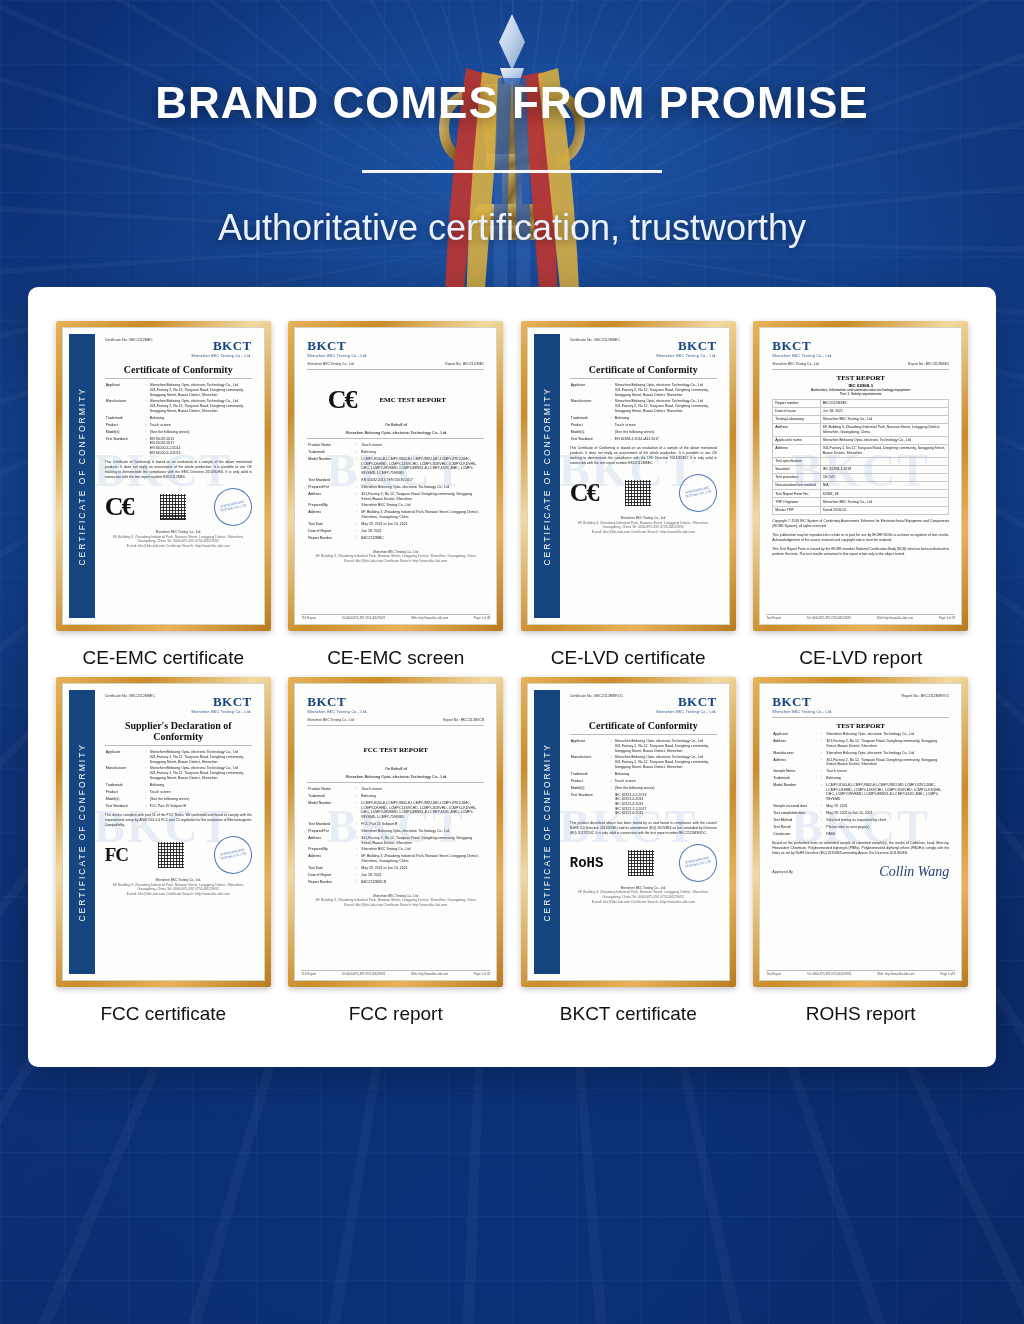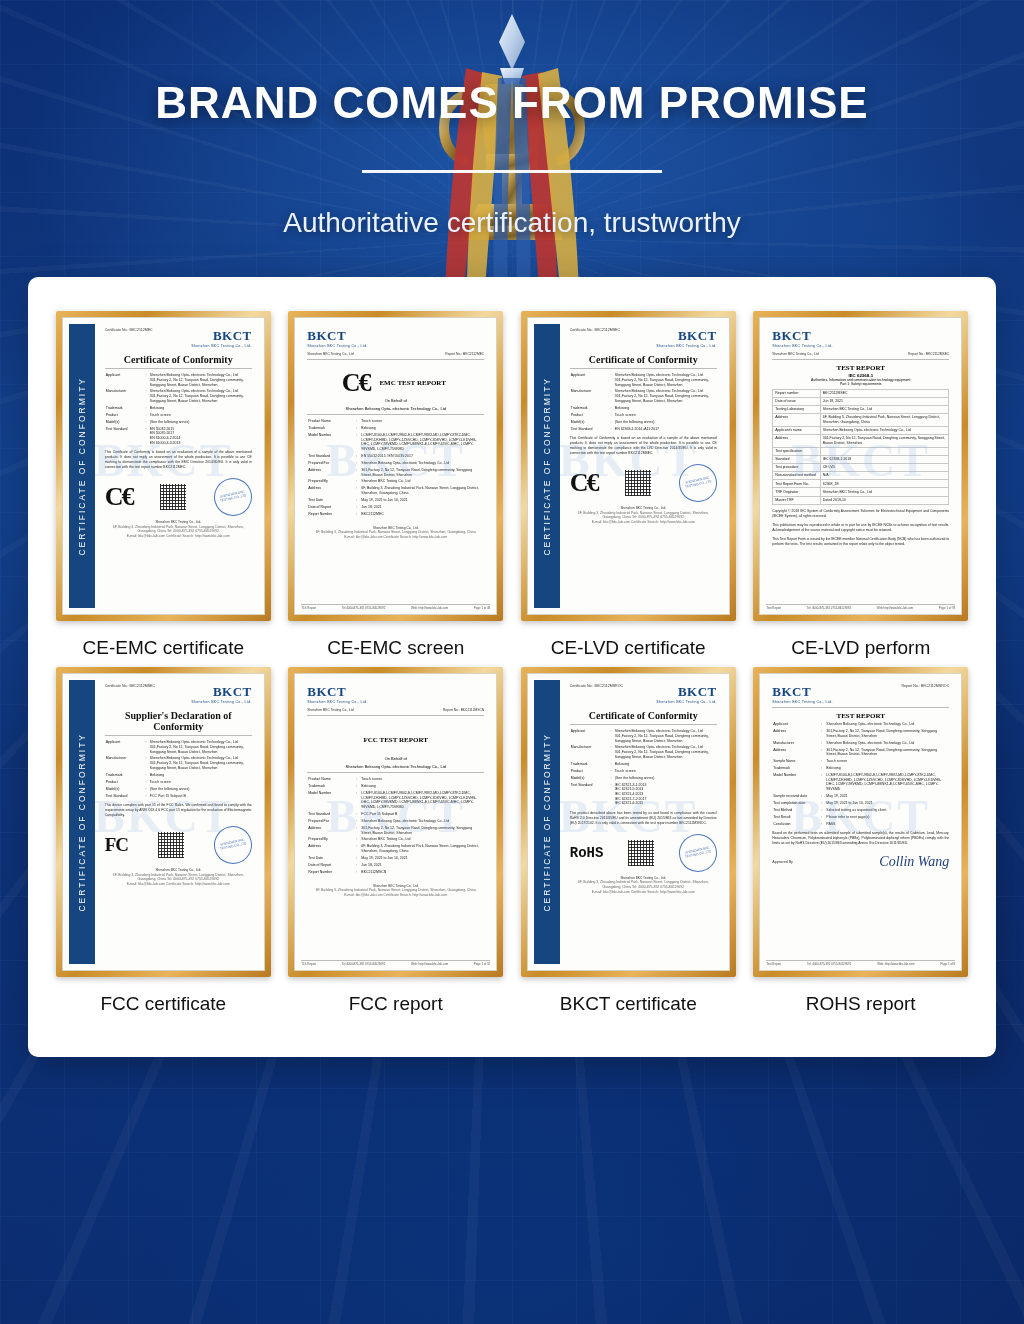--- a/index.html
+++ b/index.html
@@ -67,21 +67,21 @@
     white-space: nowrap;
   }
   .hero-rule {
     width: 300px; height: 3px;
     background: #ffffff;
     margin: 42px auto 34px auto;
     opacity: 0.95;
   }
   .hero-sub {
     color: #eaf2ff;
-    font-size: 28px;
+    font-size: 36px;
     font-weight: 400;
     text-shadow: 0 2px 8px rgba(0,0,0,0.4);
   }
 
   .panel {
     position: relative;
     z-index: 5;
     margin: 38px 28px 0 28px;
     background: #ffffff;
     border-radius: 10px;
@@ -345,21 +345,21 @@
                   <div class="logo-sub">Shenzhen BKC Testing Co., Ltd.</div>
                 </div>
               </div>
               <div class="report-hdr mt4">
                 <span>Shenzhen BKC Testing Co., Ltd</span>
                 <span>Report No.: BKC2112MEC</span>
               </div>
               <div class="hr-line"></div>
               <div class="flex center" style="justify-content:center;gap:6px;margin-top:8px">
                 <div class="ce-mark">C€</div>
-                <div class="rpt-title" style="margin:4px">EMC TEST REPORT</div>
+                <div class="rpt-title" style="margin:18px">EMC TEST REPORT</div>
               </div>
               <div class="rpt-sub">On Behalf of</div>
               <div class="rpt-sub">Shenzhen Beksong Opto- electronic Technology Co., Ltd</div>
               <div class="hr-line"></div>
               <table class="kv">
                 <tbody>
                   <tr>
                     <td class="k">Product Name</td>
                     <td class="sep">:</td>
                     <td>Touch screen</td>
@@ -574,21 +574,21 @@
             </div>
             <div class="watermark">BKCT</div>
             <div class="footer-line">
               <span>Test Report</span>
               <span>Tel: 4000-875-392    0755-84529092</span>
               <span>Web http://www.bkc-lab.com</span>
               <span>Page 1 of 78</span>
             </div>
           </div>
         </div>
-        <div class="caption">CE-LVD perform</div>
+        <div class="caption">CE-LVD report</div>
       </div>
       <div class="cell">
         <div class="cert-frame">
           <div class="cert-inner">
             <div class="side-band">
               <span>CERTIFICATE OF CONFORMITY</span>
             </div>
             <div class="doc-body with-band">
               <div class="top-row">
                 <div class="tiny"><span>Certificate No.:</span> <span>BKC2112MSEC</span></div>

